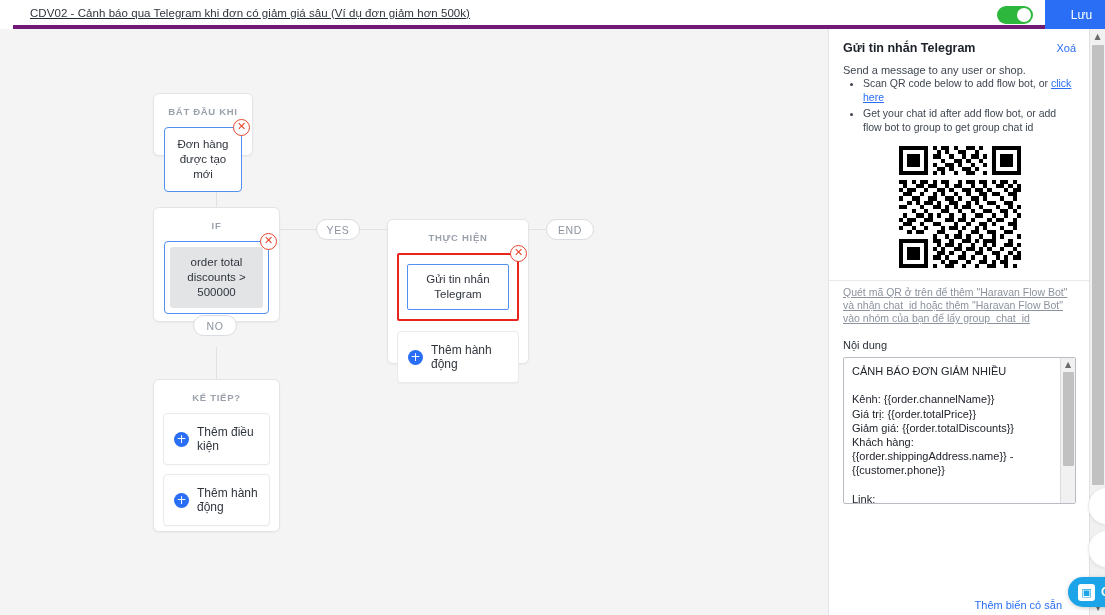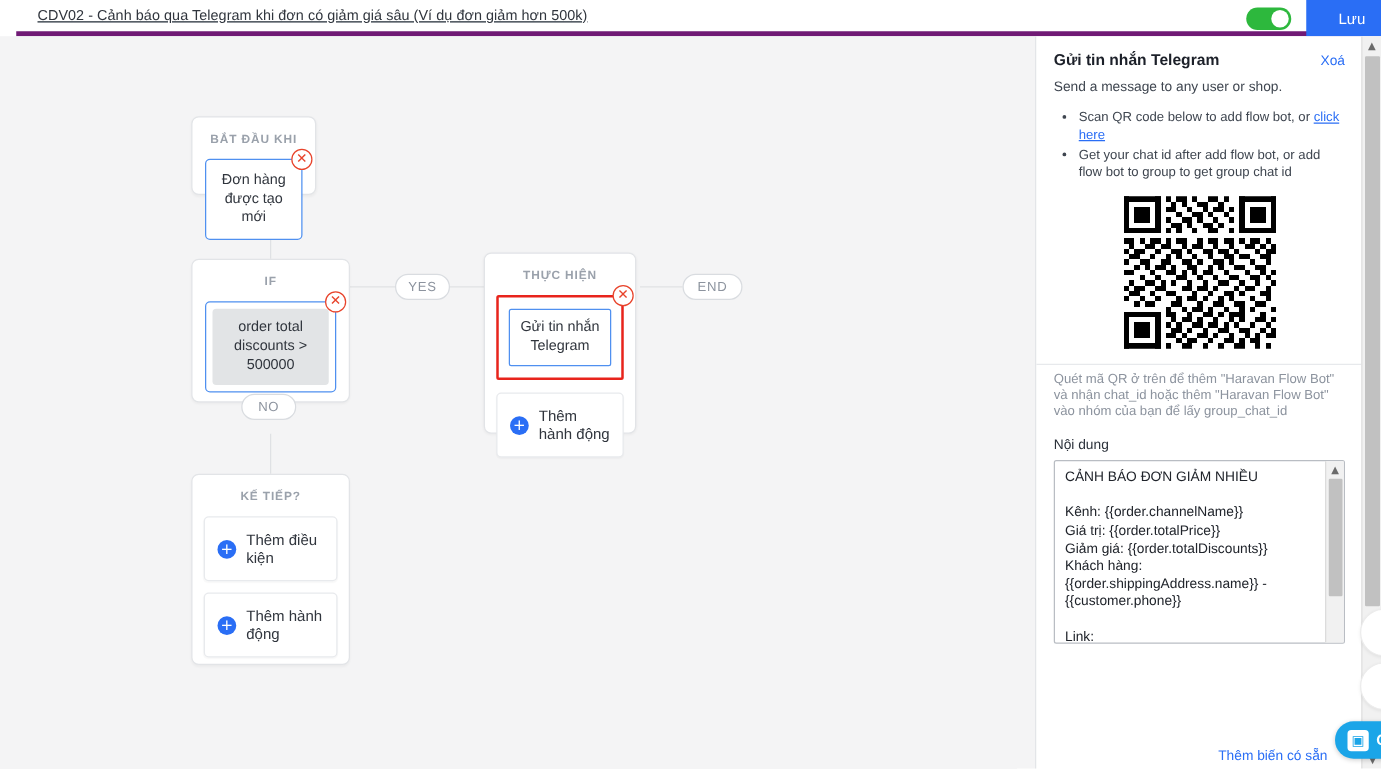--- a/index.html
+++ b/index.html
@@ -175,21 +175,21 @@
     overflow: hidden;
   }
   .panel-inner { position: absolute; top: 0; left: 0; width: 261px; height: 586px; }
 
   .panel-pad { padding: 12px 14px 0 14px; }
   .panel-title-row { display: flex; align-items: baseline; justify-content: space-between; }
   .panel-title { font-size: 12.5px; font-weight: bold; color: #1c2029; }
   .panel-delete { font-size: 11px; color: #2a6ef5; cursor: pointer; }
   .panel-sub { font-size: 11px; color: #3f4650; margin-top: 9px; }
 
-  .bullets { margin: 11px 0 0 20px; padding: 0; }
+  .bullets { margin: 0 0 0 20px; padding: 0; }
   .bullets li {
     font-size: 10.5px; color: #3f4650; line-height: 14px;
     margin-bottom: 2px;
   }
   .bullets a { color: #2a6ef5; }
 
   .qr-wrap { display: flex; justify-content: center; margin-top: 12px; }
   .qr { width: 122px; height: 122px; }
 
   .divider { height: 1px; background: #e7e9ec; margin-top: 12px; }
@@ -211,20 +211,21 @@
     color: #20242b;
     font-family: "Liberation Sans", sans-serif;
     background: #ffffff;
     outline: none;
   }
   .help-text {
     font-size: 10.5px;
     color: #8c939e;
     line-height: 13px;
     margin: 5px 14px 0 14px;
+    text-decoration: underline;
   }
 
   .content-label { font-size: 11px; color: #2b313a; margin: 14px 14px 0 14px; }
   .ta-wrap { position: relative; margin: 6px 14px 0 14px; }
   .textarea {
     width: 100%;
     height: 147px;
     border: 1px solid #b9bdc3;
     border-radius: 2px;
     padding: 6px 18px 6px 8px;
@@ -346,21 +347,21 @@
           <div class="gray-box">order total discounts &gt; 500000</div>
           <div class="del-x">✕</div>
         </div>
       </div>
     </div>
 
     <div class="pill" style="left:316px; top:190px; width:44px;">YES</div>
     <div class="pill" style="left:193px; top:286px; width:44px;text-align:center;">NO</div>
     <div class="pill" style="left:546px; top:190px; width:48px;">END</div>
 
-    <div class="node" style="left:387px; top:173px; width:122px; height:145px;">
+    <div class="node" style="left:387px; top:190px; width:142px; height:145px;">
       <div class="node-head">THỰC HIỆN</div>
       <div class="node-body" style="padding:0 9px 10px 9px;">
         <div class="inner-item selected">
           <div class="inner-sub">Gửi tin nhắn Telegram</div>
           <div class="del-x" style="top:-10px; right:-10px;">✕</div>
         </div>
         <div class="add-item" style="margin-top:10px;">
           <span class="plus-ic">+</span>
           <span>Thêm hành động</span>
         </div>

